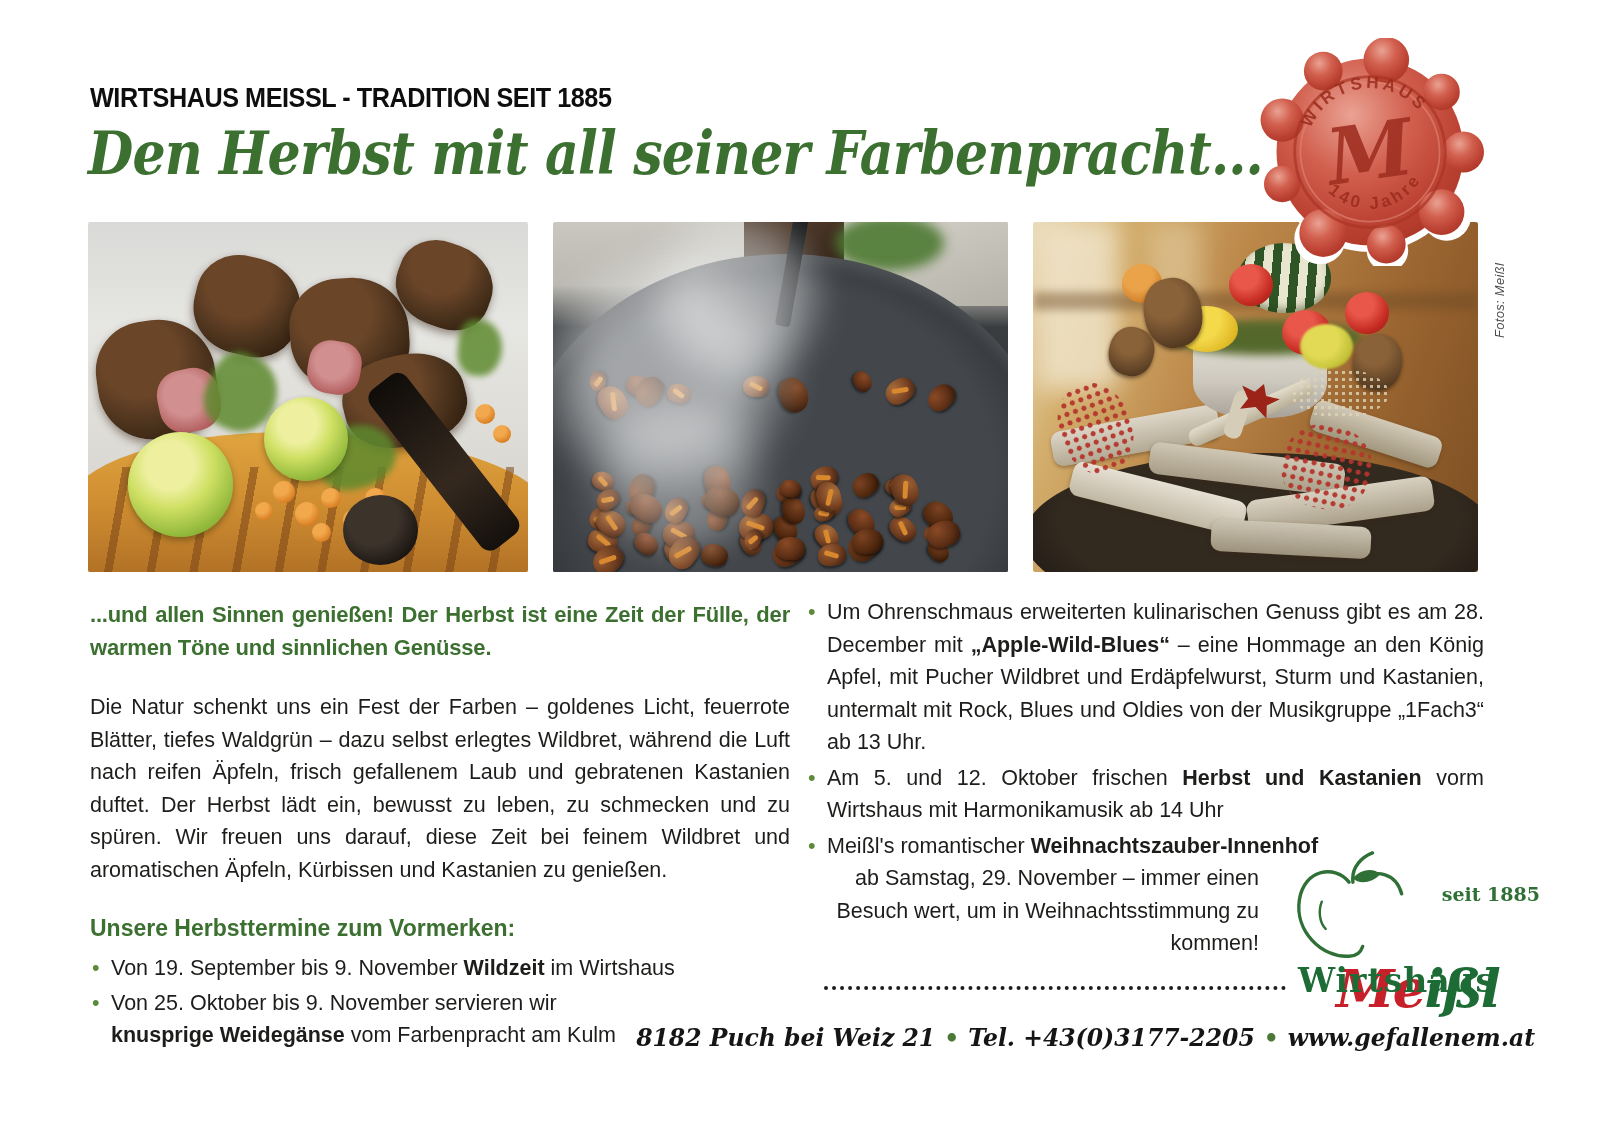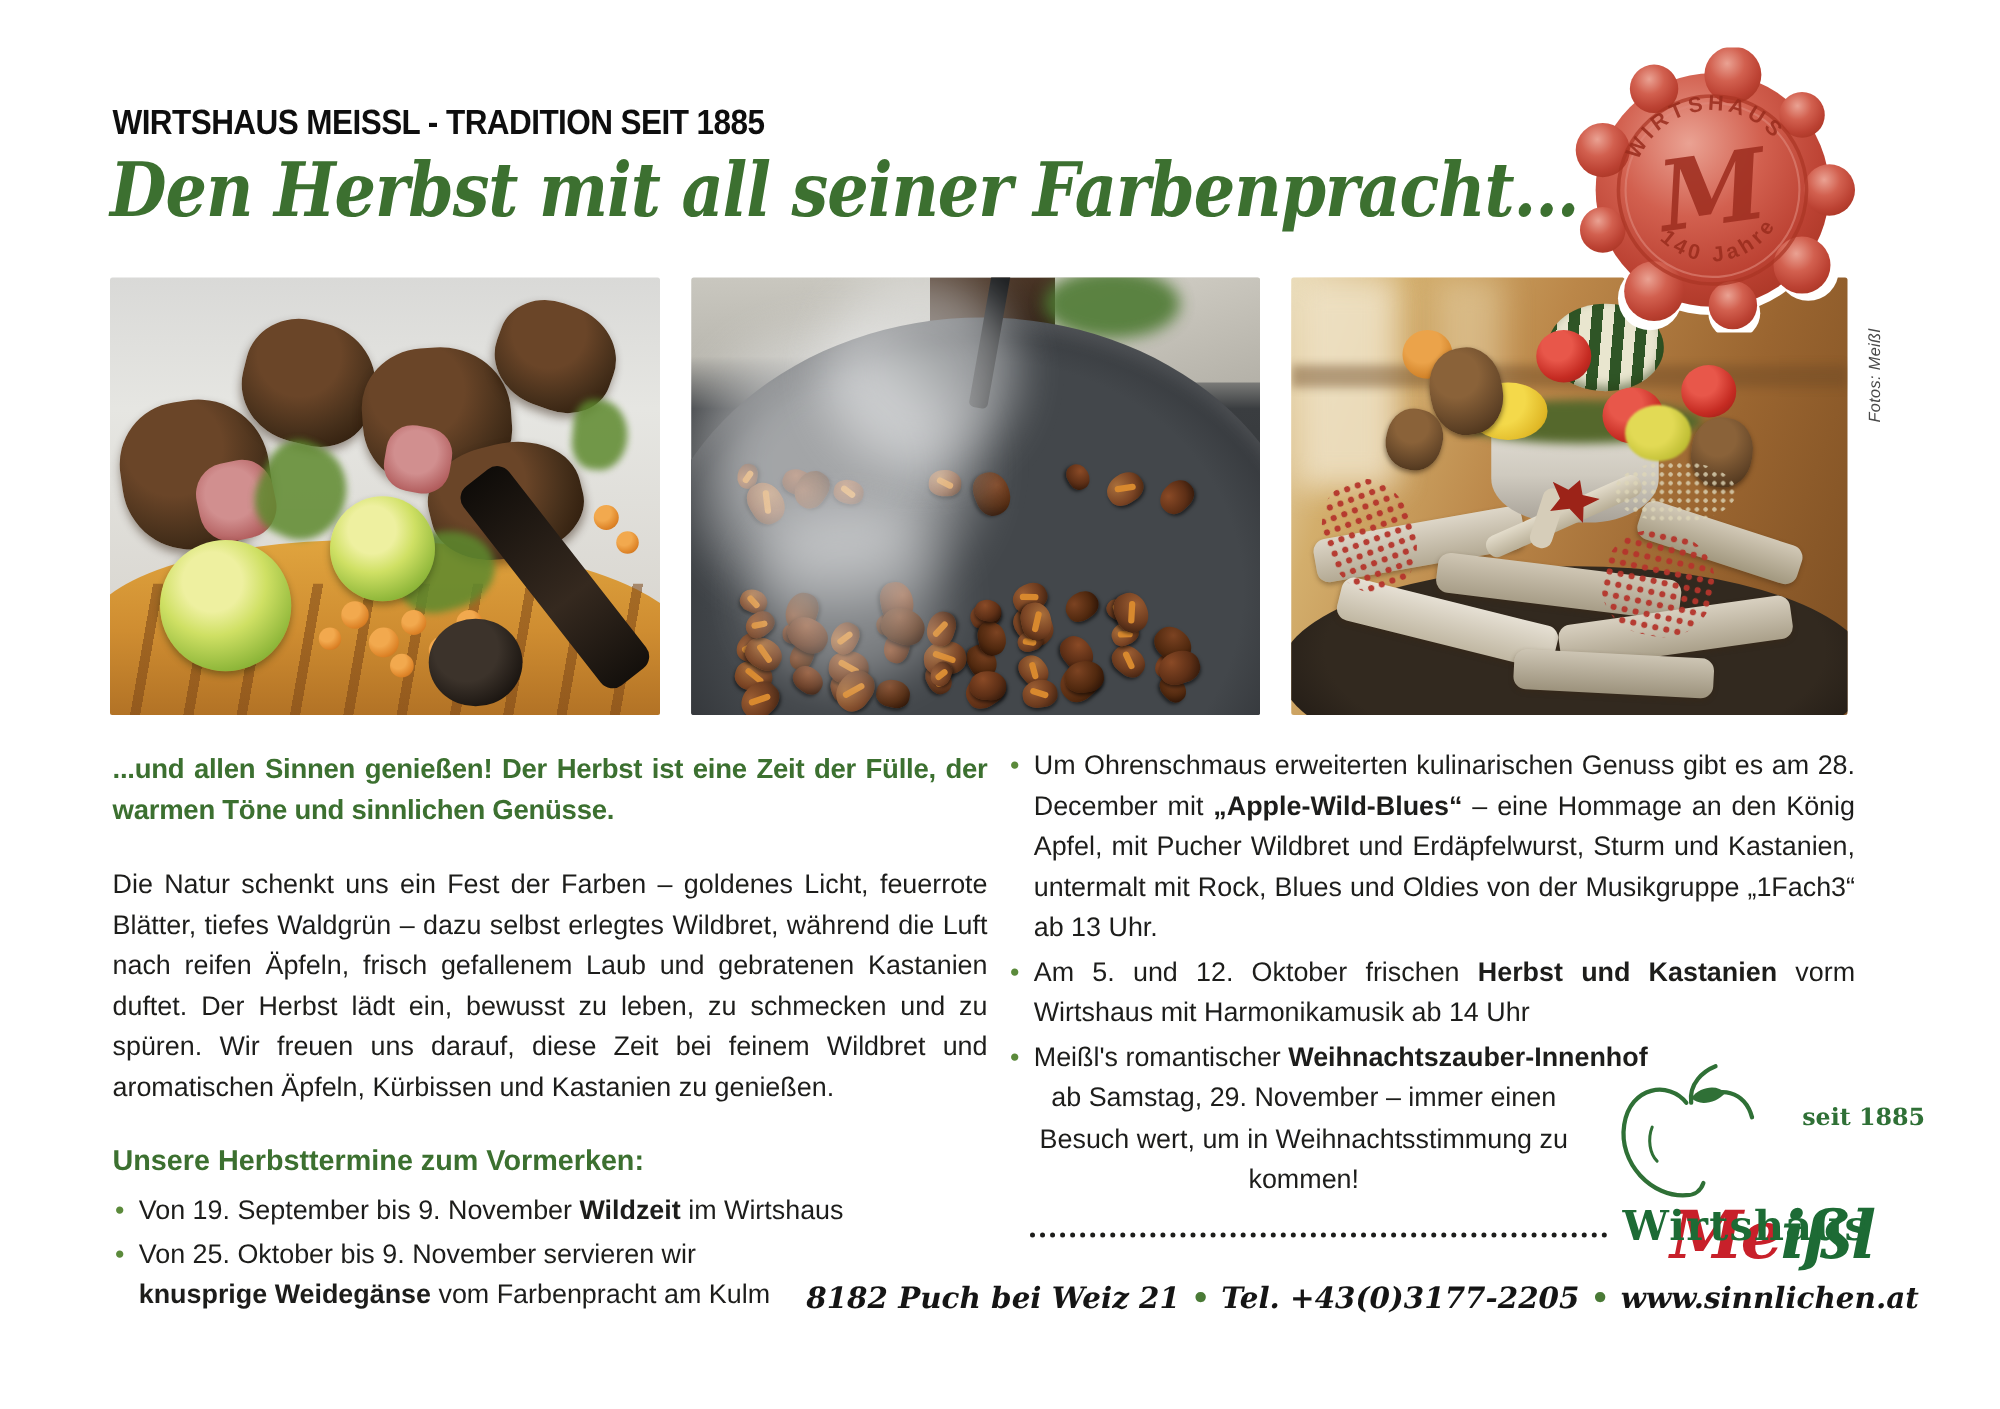--- a/index.html
+++ b/index.html
@@ -131,21 +131,21 @@
          color:var(--heading-green,#3c7030);text-align:justify;}
   .body-text{margin:27px 0 0;font-size:21.5px;line-height:32.5px;text-align:justify;color:var(--text,#1d1d1b);}
   .dates-heading{margin:26px 0 7px;font-size:23px;line-height:33px;color:var(--heading-green,#3c7030);}
   ul.bullets{margin:0;padding:0;list-style:none;}
   ul.bullets li{position:relative;padding-left:21px;font-size:21.5px;line-height:32.5px;margin:0 0 2px;}
   ul.bullets li::before{content:"•";position:absolute;left:2px;top:0;color:var(--bullet,#5b8a3b);}
   ul.events li{text-align:justify;margin-bottom:3px;}
   ul.events li.narrow{text-align:left;width:528px;}
   li b{font-weight:bold;}
   .nowrap{white-space:nowrap;}
-  .post-block{display:inline-block;width:432px;vertical-align:top;text-align:center;}
+  .post-block{display:inline-block;width:432px;vertical-align:top;text-align:right;}
 
   
   .brand{position:absolute;left:1292px;top:841px;width:250px;height:165px;}
   .brand .apple{position:absolute;left:0;top:10px;width:118px;height:112px;}
   .brand .seit{position:absolute;right:2px;top:42px;font-family:"DejaVu Serif",serif;font-weight:bold;
                font-size:19px;color:#2f7036;}
   .brandword{position:absolute;left:44px;top:68px;font-family:"DejaVu Serif",serif;font-style:italic;
              font-weight:bold;font-size:53px;letter-spacing:-2px;white-space:nowrap;margin-top:48px;}
   .brandword .red{color:var(--logo-red,#c8202a);}
   .brandword .grn{color:var(--logo-green,#1d6b35);}
@@ -433,16 +433,16 @@
       <path d="M30,52 C26,62 28,74 34,80" fill="none" stroke="#2f7036" stroke-width="2.5" stroke-linecap="round"></path>
     </svg>
     <span class="seit">seit 1885</span>
     <div class="brandword"><span class="red">Me</span><span class="grn">ißl</span></div>
     <div class="wirtshaus">Wirtshaus</div>
   </div>
 
   <div class="dotline"></div>
 
   <div class="address">
-    <span>8182 Puch bei Weiz 21</span><span class="dot">•</span><span>Tel. +43(0)3177-2205</span><span class="dot">•</span><span>www.sinnlichen.at</span>
+    <span>8182 Puch bei Weiz 21</span><span class="dot">•</span><span>Tel. +43(0)3177-2205</span><span class="dot">•</span><span>www.gefallenem.at</span>
   </div>
 
 </div>
 
 </body></html>

